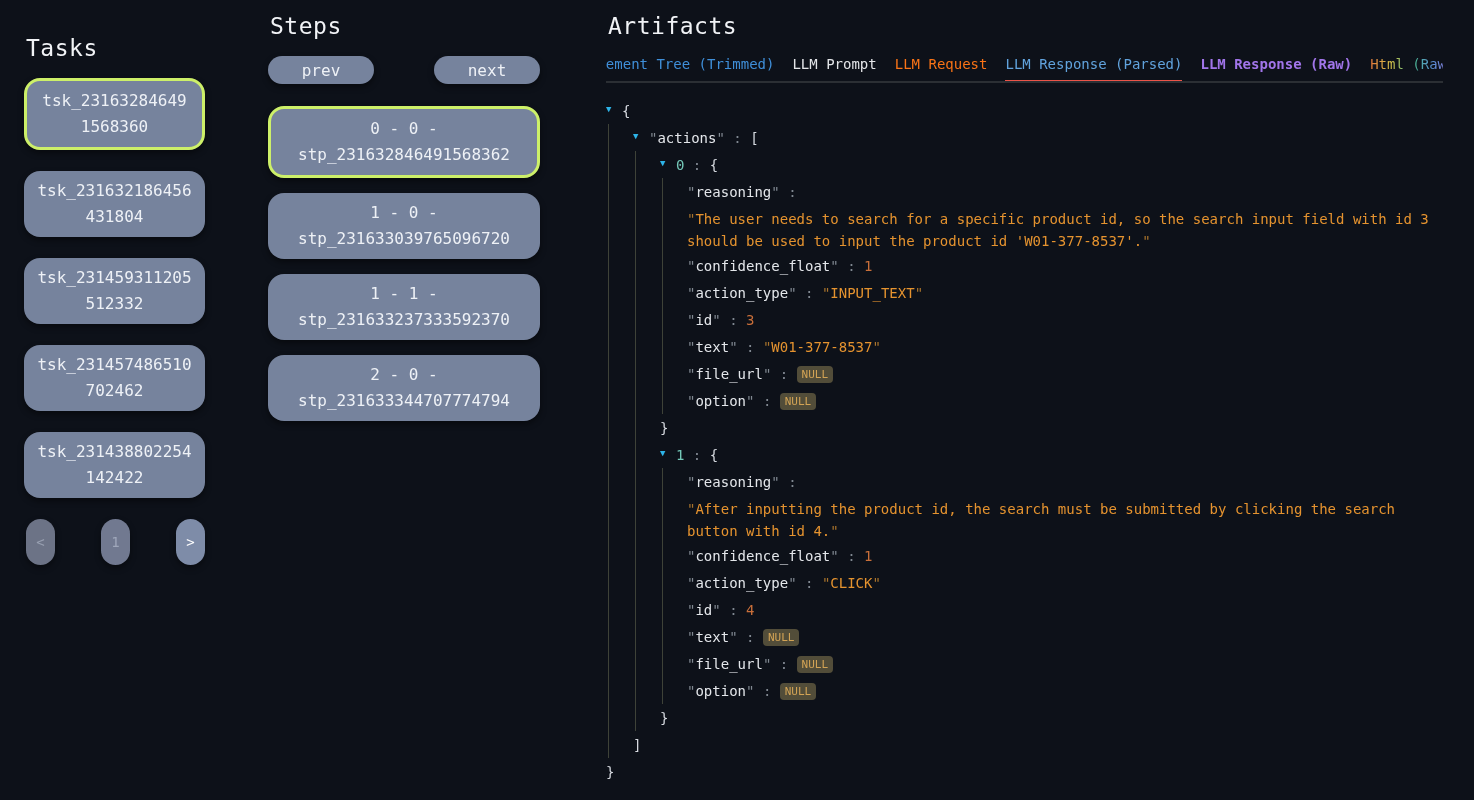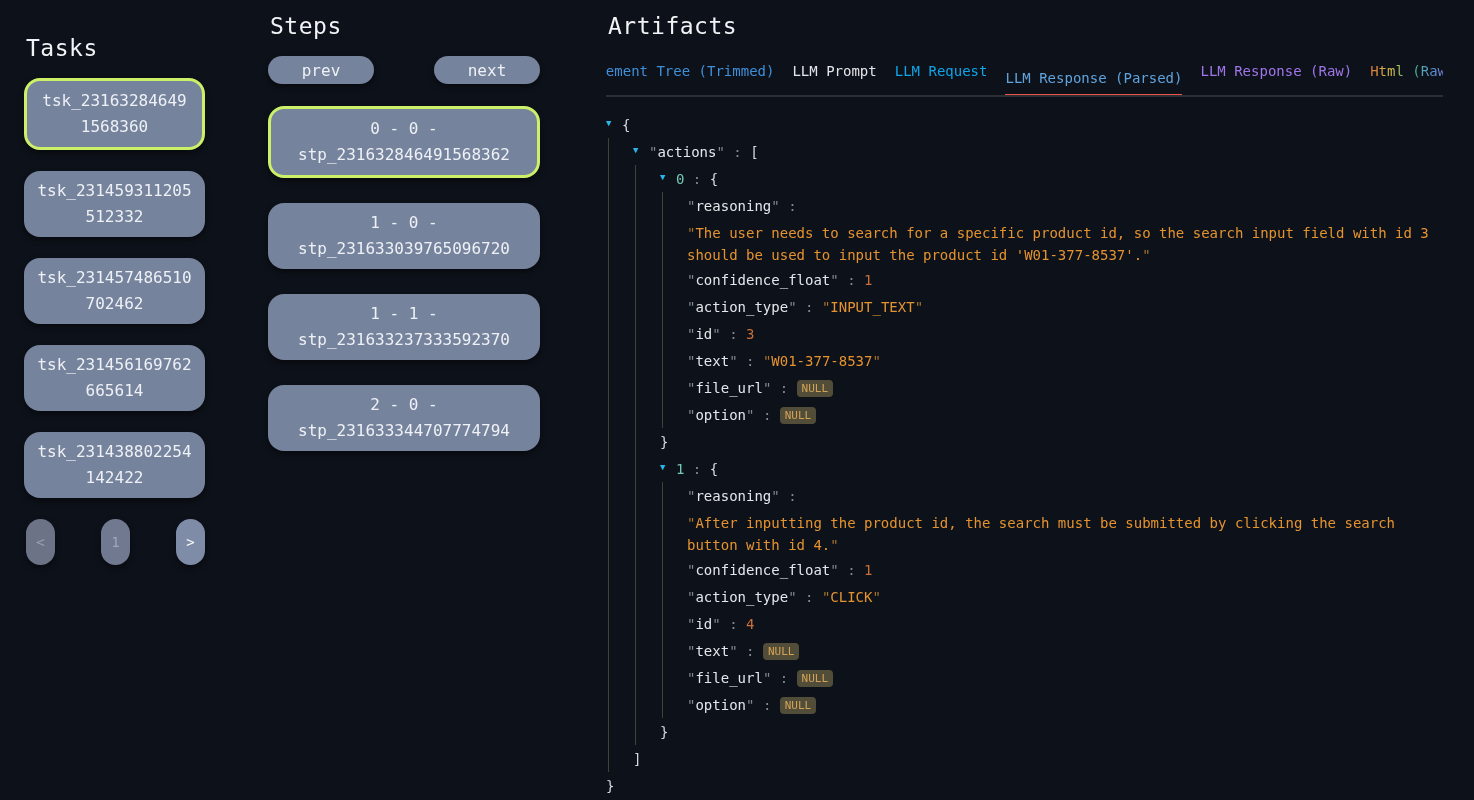--- a/index.html
+++ b/index.html
@@ -43,21 +43,21 @@
   
   .steps-col { left:268px; width:272px; }
   .stepnav { display:flex; justify-content:space-between; margin-bottom:22px; }
   .nav-btn {
     width:106px; height:28px; border:none; border-radius:22px;
     background:#76839d; color:#eef1f6;
     font-family:inherit; font-size:16px; cursor:pointer;
     box-shadow:0 3px 6px rgba(0,0,0,.45);
   }
   .step-btn {
-    width:272px; min-height:66px; margin-bottom:25px;
+    width:272px; min-height:66px; margin-bottom:15px;
     background:#76839d; color:#eef1f6;
     border:none; border-radius:16px;
     font-family:inherit; font-size:16px; line-height:26px;
     padding:7px 10px; text-align:center; cursor:pointer; display:block;
     box-shadow:0 3px 6px rgba(0,0,0,.45);
   }
   .step-btn.selected { border:3px solid #cdf069; }
 
   
   .artifacts-col { left:606px; right:31px; }
@@ -65,21 +65,21 @@
     display:flex; gap:18px; margin-top:15px;
     border-bottom:2px solid #2b2f34; overflow:hidden;
     white-space:nowrap;
   }
   .tab {
     background:none; border:none; font-family:inherit; font-size:14px;
     padding:0 0 8px 0; cursor:pointer; letter-spacing:0;
     border-bottom:3px solid transparent; margin-bottom:-2px;
   }
   .tab:first-child { margin-left:-17px; }
-  .tab.active { border-bottom-color:#ec5449;margin-top:14px; }
+  .tab.active { border-bottom-color:#ec5449; }
   .tab.rainbow { -webkit-background-clip:text; background-clip:text; color:transparent; }
 
   
   .jtree { margin-top:14px; font-size:14px; }
   .jrow { display:flex; align-items:stretch; min-height:27px; }
   .ind { flex:0 0 27px; position:relative; }
   .ind::before {
     content:""; position:absolute; left:2px; top:0; bottom:0;
     border-left:1px solid #3e4238;
   }
@@ -105,23 +105,23 @@
     border-radius:4px; vertical-align:1px;
   }
 </style>
 </head>
 <body>
 
 <section class="col tasks-col">
   <h1 class="panel-title">Tasks</h1>
   <div id="taskList">
       <button class="task-btn selected">tsk_231632846491568360</button>
+      <button class="task-btn">tsk_231632186456431804</button>
       <button class="task-btn">tsk_231459311205512332</button>
       <button class="task-btn">tsk_231457486510702462</button>
-      <button class="task-btn">tsk_231456169762665614</button>
       <button class="task-btn">tsk_231438802254142422</button>
     </div>
   <div class="pager">
     <button class="pg pg-prev">&lt;</button>
     <button class="pg pg-page">1</button>
     <button class="pg pg-next">&gt;</button>
   </div>
 </section>
 
 <section class="col steps-col">
@@ -136,23 +136,23 @@
       <button class="step-btn"><span>1 - 1 -</span><br><span>stp_231633237333592370</span></button>
       <button class="step-btn"><span>2 - 0 -</span><br><span>stp_231633344707774794</span></button>
     </div>
 </section>
 
 <section class="col artifacts-col">
   <h1 class="panel-title">Artifacts</h1>
   <div id="tabBar" class="tabbar">
       <button class="tab" style="color: rgb(63, 143, 217);">Element Tree (Trimmed)</button>
       <button class="tab" style="color: rgb(227, 229, 232);">LLM Prompt</button>
-      <button class="tab" style="color: #0ea5e9;">LLM Request</button>
+      <button class="tab" style="color: #f97316;">LLM Request</button>
       <button class="tab active" style="color: rgb(97, 163, 221);">LLM Response (Parsed)</button>
-      <button class="tab" style="color: rgb(161, 117, 234);">LLM Response (Raw)</button>
+      <button class="tab" style="color: rgb(161, 117, 234); font-weight: bold;">LLM Response (Raw)</button>
       <button class="tab rainbow" style="background-image: linear-gradient(90deg, rgb(224, 118, 58), rgb(217, 196, 74), rgb(73, 184, 137), rgb(91, 143, 214), rgb(154, 112, 216));">Html (Raw)</button>
     </div>
   <div id="jsonTree" class="jtree">
       <div class="jrow">
         <span class="tri">▼</span>
         <span class="jcontent"><span class="jb">{</span></span>
       </div>
       <div class="jrow">
         <span class="ind"></span>
         <span class="tri">▼</span>

